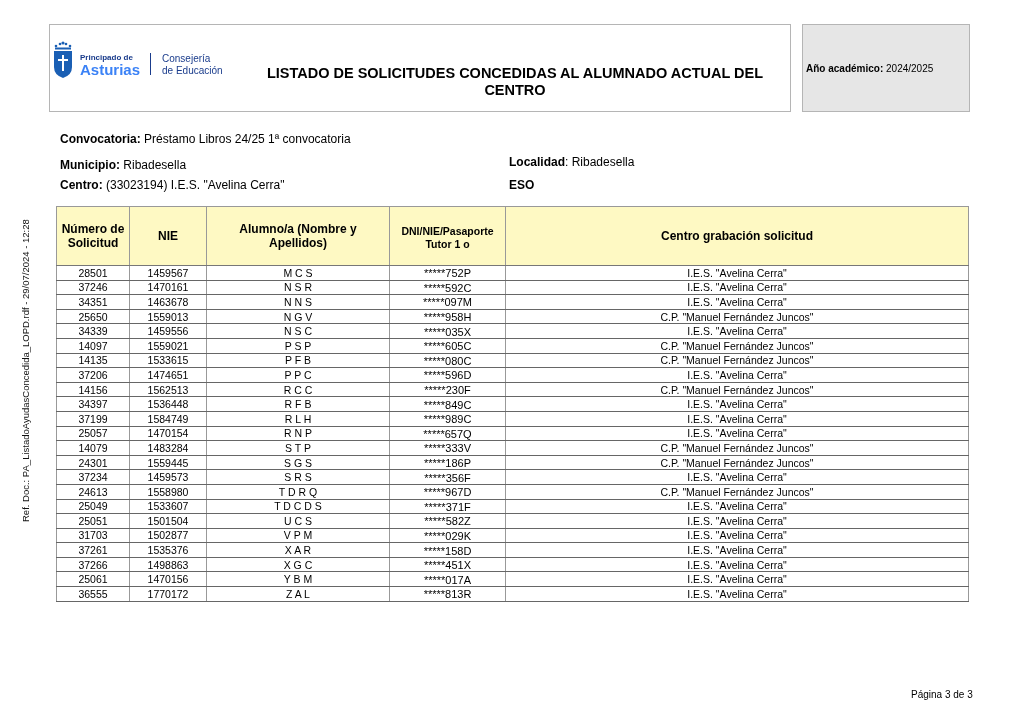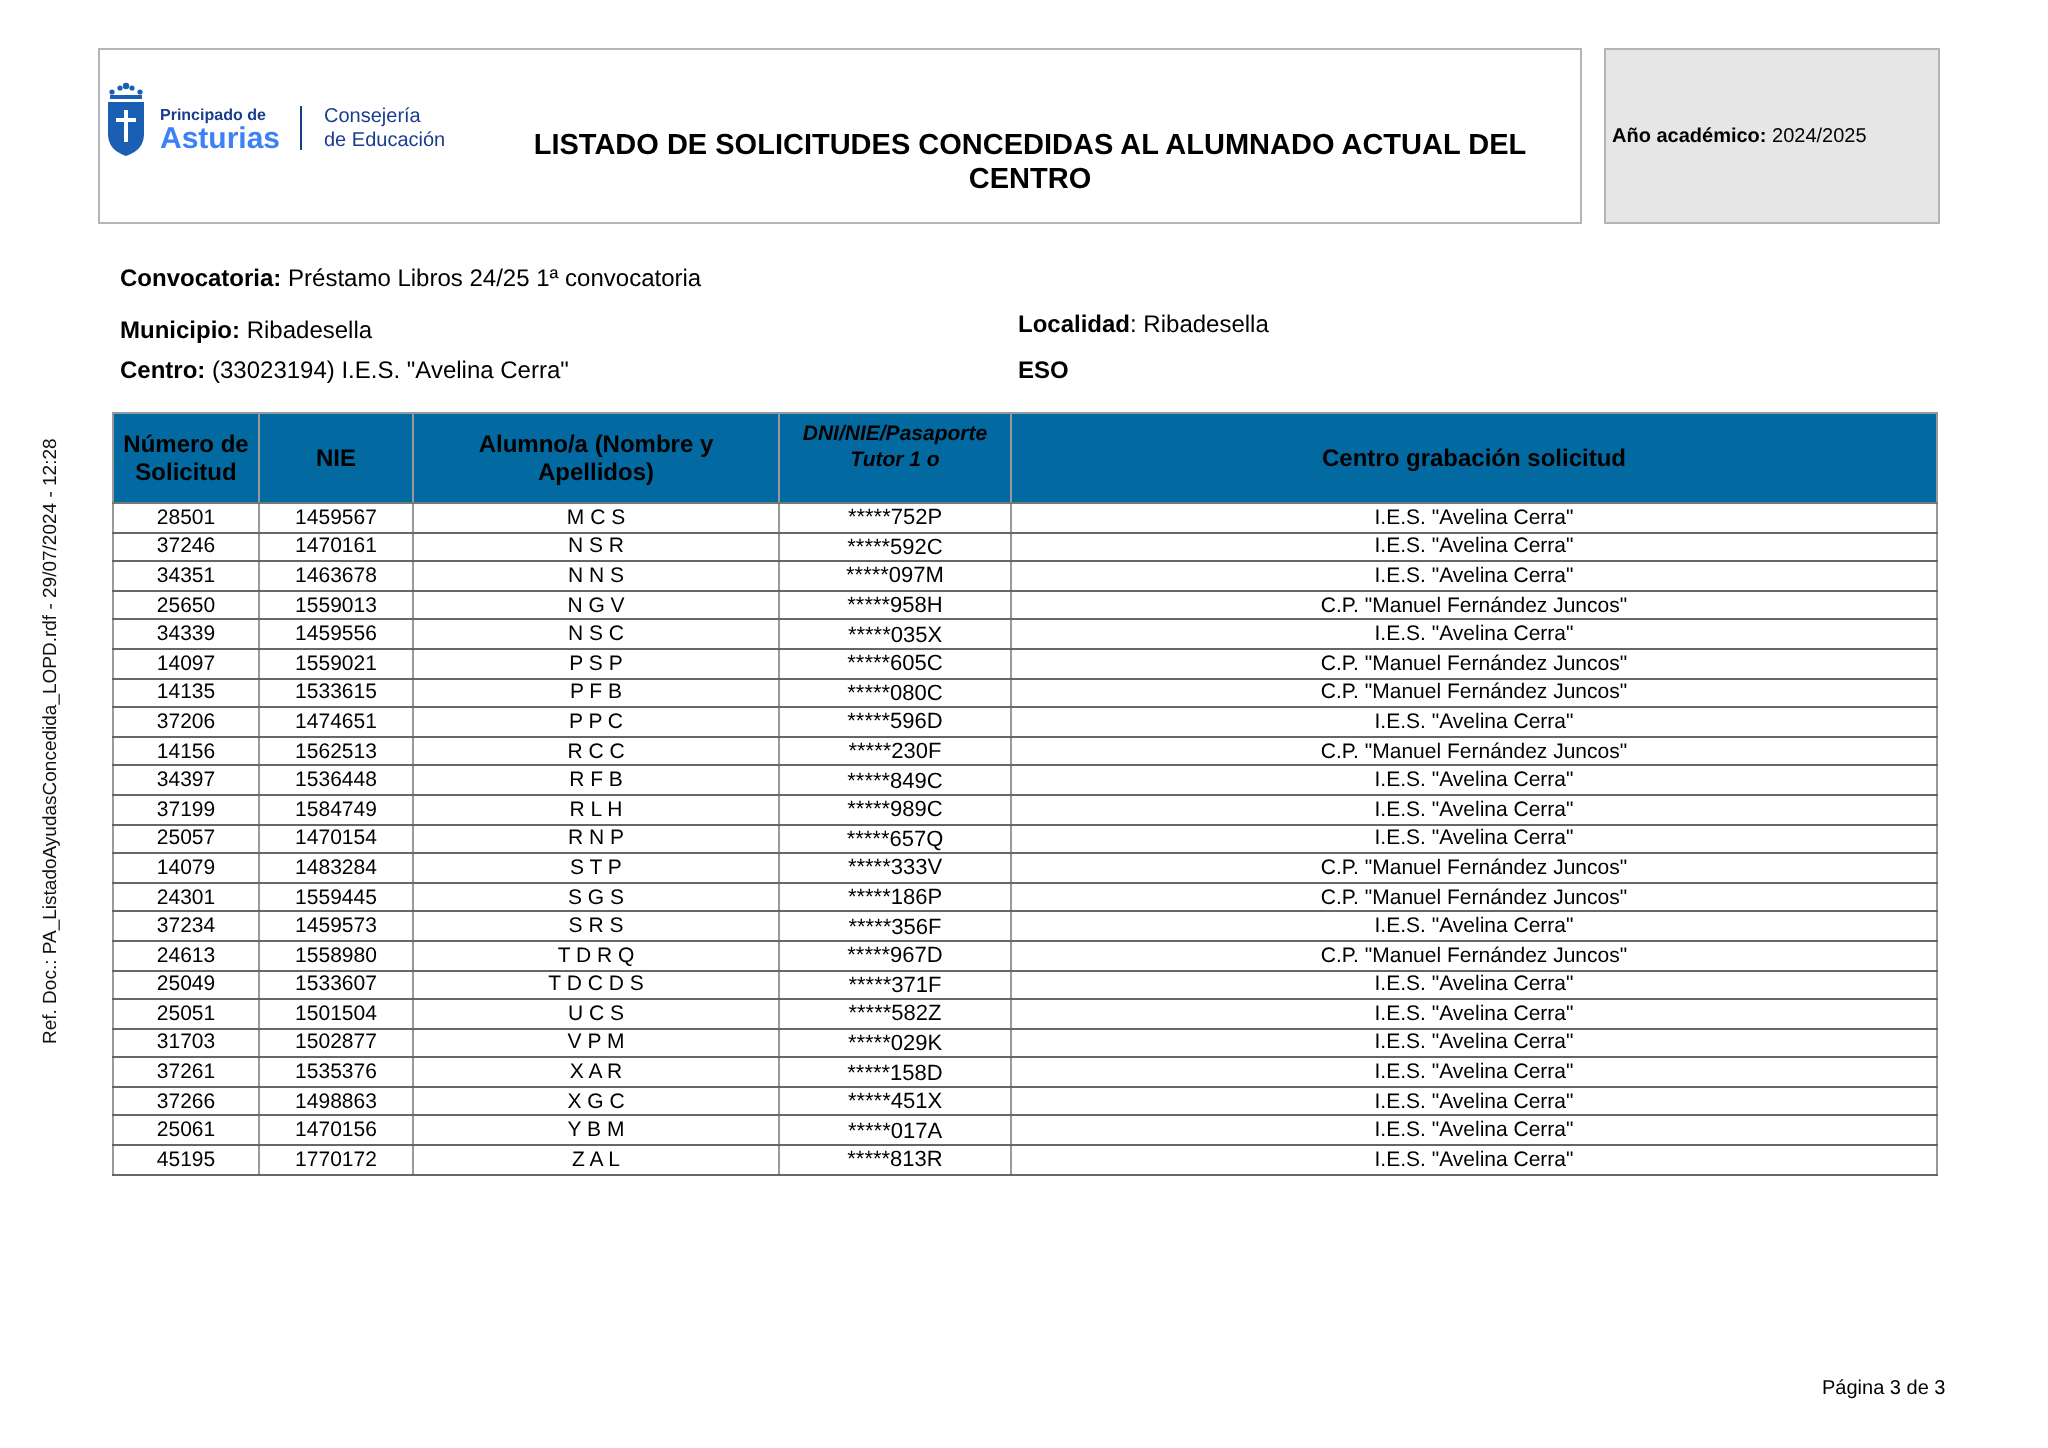--- a/index.html
+++ b/index.html
@@ -41,25 +41,25 @@
   .info b { font-weight: bold; }
   .side-ref {
     position: absolute; left: 20px; top: 522px; transform-origin: 0 0; transform: rotate(-90deg);
     font-size: 9.5px; white-space: nowrap; color: #111;
   }
   table.grid {
     position: absolute; left: 56px; top: 206px; border-collapse: collapse; width: 912px;
     font-size: 10.5px; table-layout: fixed;
   }
   table.grid th {
-    background: #0369a1; font-weight: bold; height: 40px; font-size: 12px; line-height: 14px;
+    background: #fef9c3; font-weight: bold; height: 40px; font-size: 12px; line-height: 14px;
     border-left: 1px solid #999; border-right: 1px solid #999; border-top: 1px solid #999;
     border-bottom: 1px solid #777; padding: 0 2px; text-align: center;
   }
-  table.grid th.small { font-size: 10.5px; line-height: 13px; vertical-align: top; padding-top: 4px; font-style: italic; }
+  table.grid th.small { font-size: 10.5px; line-height: 13px; vertical-align: top; padding-top: 18px; }
   table.grid td {
     height: 12.6px; padding: 0; text-align: center; line-height: 12px;
     border-left: 1px solid #999; border-right: 1px solid #999; border-bottom: 1px solid #666;
     white-space: nowrap; overflow: hidden;
   }
   table.grid td.dni { padding-top: 1px; font-size: 11px; line-height: 12px; }
   .footer { position: absolute; left: 911px; top: 689px; font-size: 10px; }
 </style>
 </head>
 <body>
@@ -279,21 +279,21 @@
         <td>I.E.S. "Avelina Cerra"</td>
       </tr>
       <tr>
         <td>25061</td>
         <td>1470156</td>
         <td>Y B M</td>
         <td class="dni">*****017A</td>
         <td>I.E.S. "Avelina Cerra"</td>
       </tr>
       <tr>
-        <td>45195</td>
+        <td>36555</td>
         <td>1770172</td>
         <td>Z A L</td>
         <td class="dni">*****813R</td>
         <td>I.E.S. "Avelina Cerra"</td>
       </tr>
     </tbody>
 </table>
 
 <div class="footer">Página 3 de 3</div>
 

